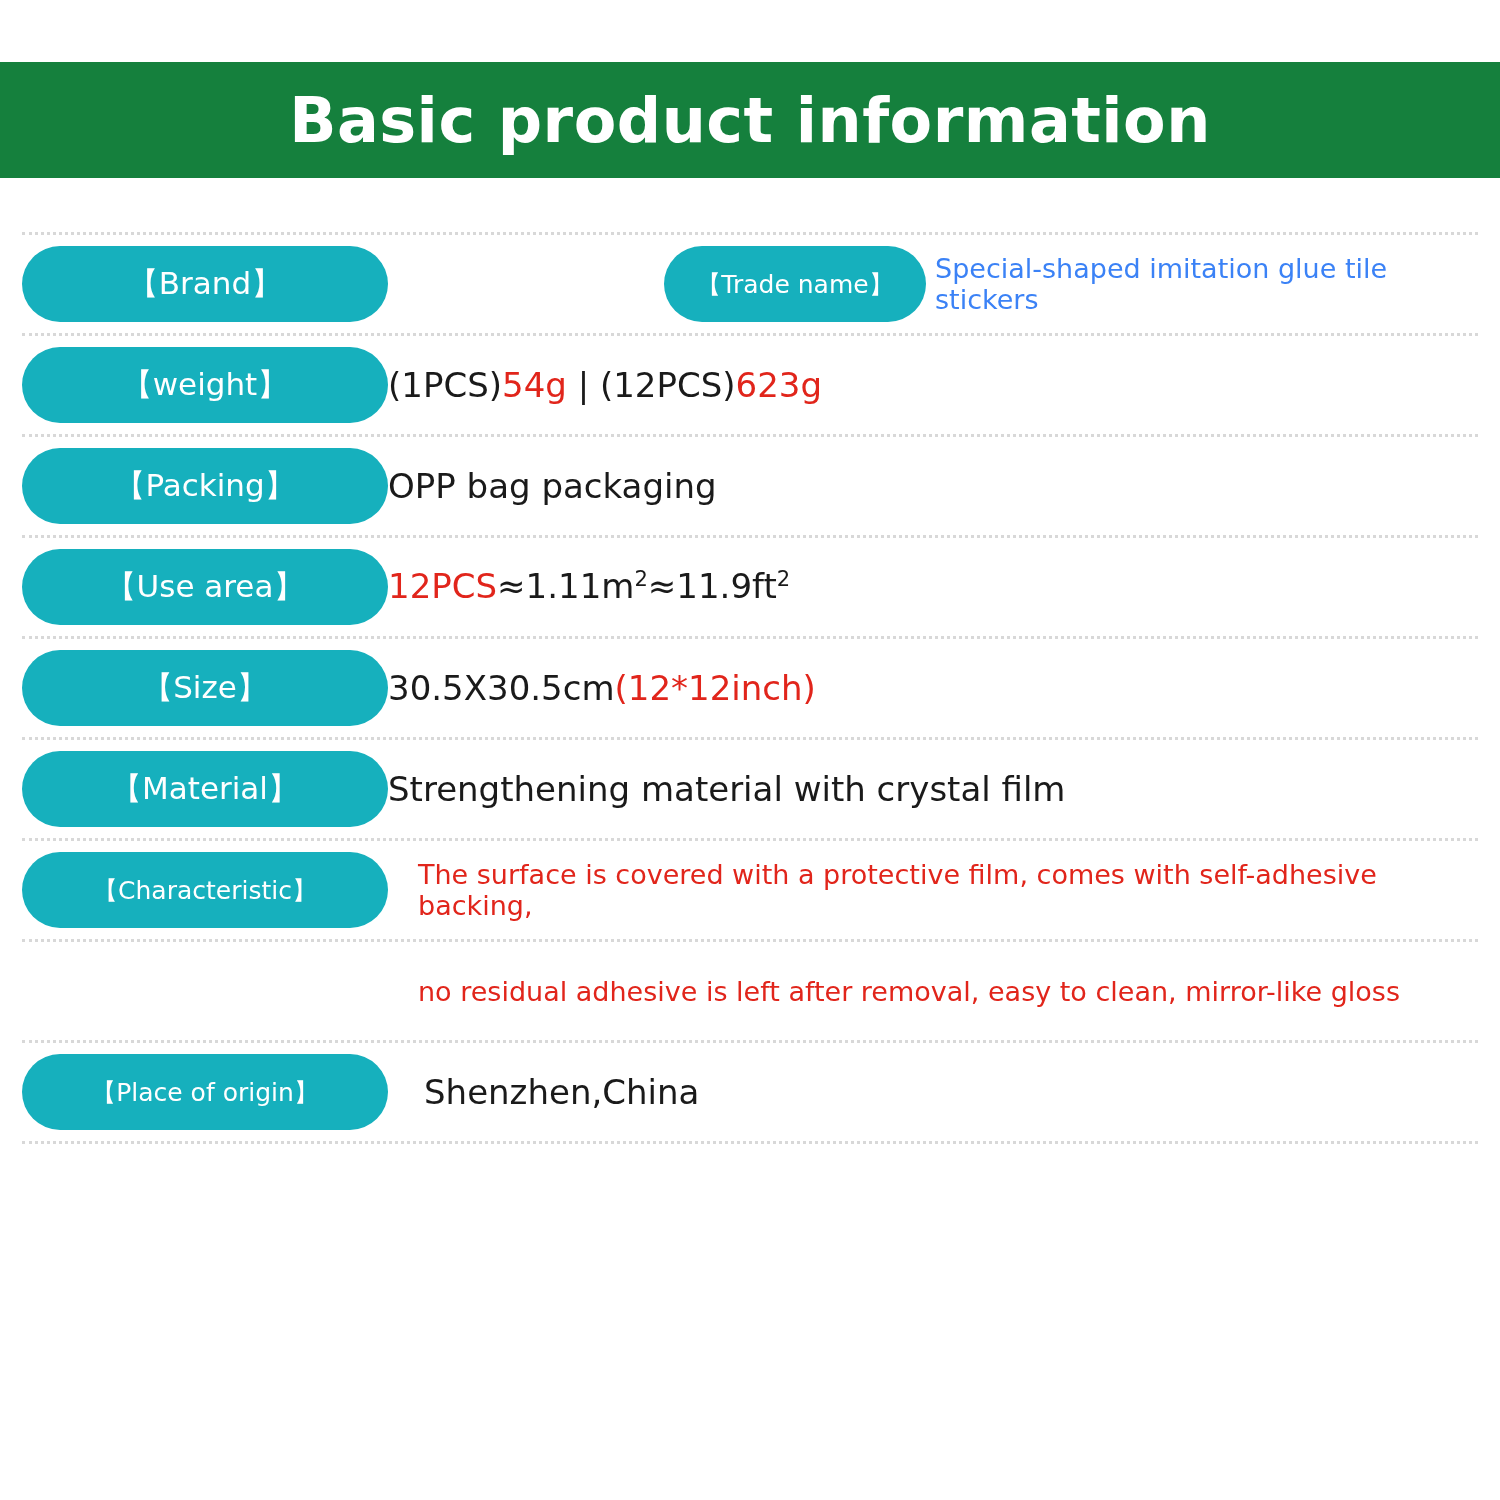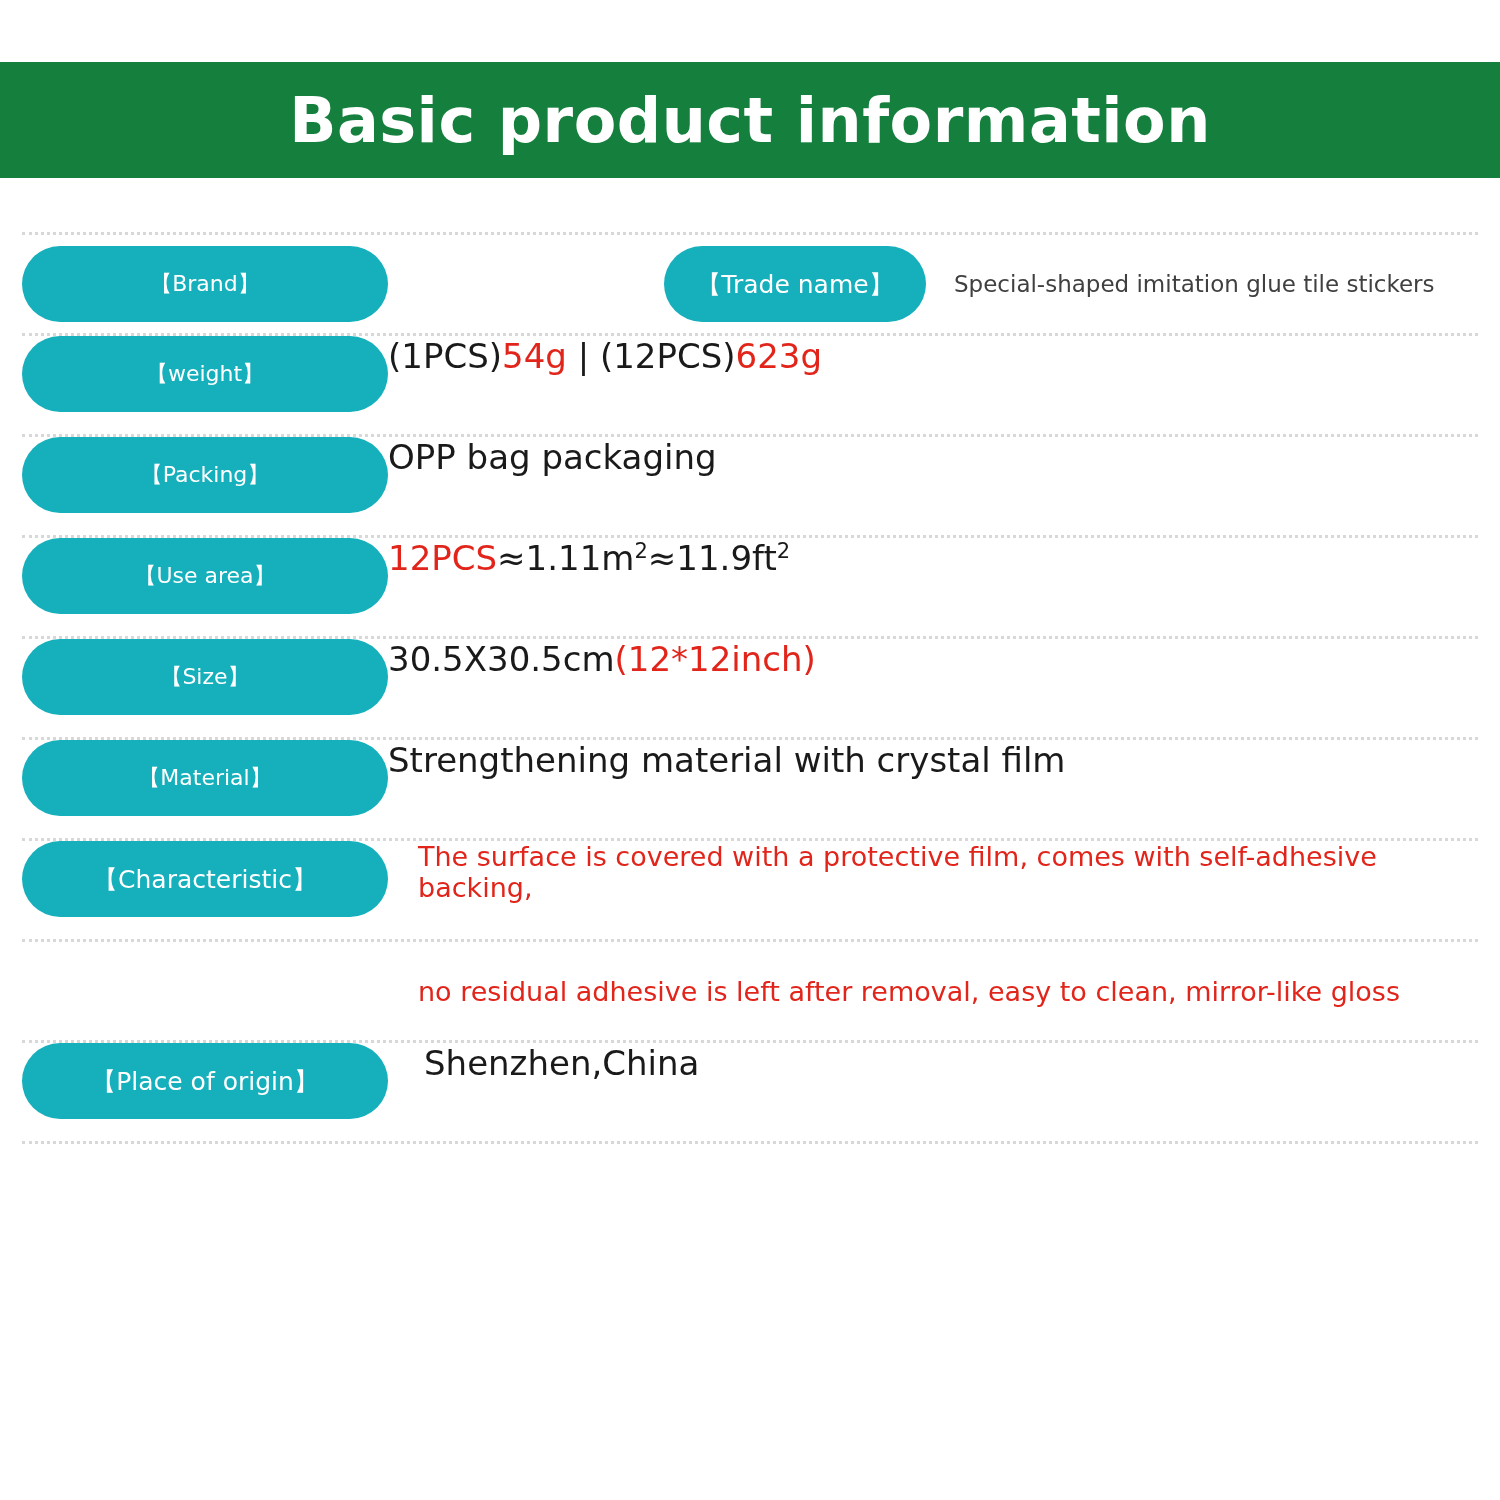--- a/index.html
+++ b/index.html
@@ -43,36 +43,37 @@
     left: 22px;
     top: 232px;
     width: 1456px;
   }
 
   .row {
     position: relative;
     border-top: 3px dotted #d8d8d8;
     min-height: 98px;
     display: flex;
+    align-items: center;
   }
   .row.last {
     border-bottom: 3px dotted #d8d8d8;
     gap: 36px;
   }
 
   .pill {
     background: #16b0bd;
     color: #ffffff;
     border-radius: 46px;
     height: 76px;
     width: 366px;
     display: flex;
     align-items: center;
     justify-content: center;
-    font-size: 22px;
+    font-size: 31px;
     flex: 0 0 auto;
     font-family: "DejaVu Sans", sans-serif;
   }
   .pill.small-text {
     font-size: 25px;
   }
 
   .value {
     font-size: 34px;
     color: #1a1a1a;
@@ -89,23 +90,23 @@
     align-items: center;
   }
   .brand-pill {
     width: 366px;
   }
   .trade-pill {
     width: 262px;
     margin-left: 276px;
   }
   .trade-value {
-    margin-left: 28px;
-    font-size: 23px;
-    color: #404040;
+    margin-left: 9px;
+    font-size: 27px;
+    color: #3b82f6;
   }
 
   .char-line2 {
     border-top: 3px dotted #d8d8d8;
     min-height: 98px;
     display: flex;
     align-items: center;
   }
   .char-text {
     color: #e1251b;

